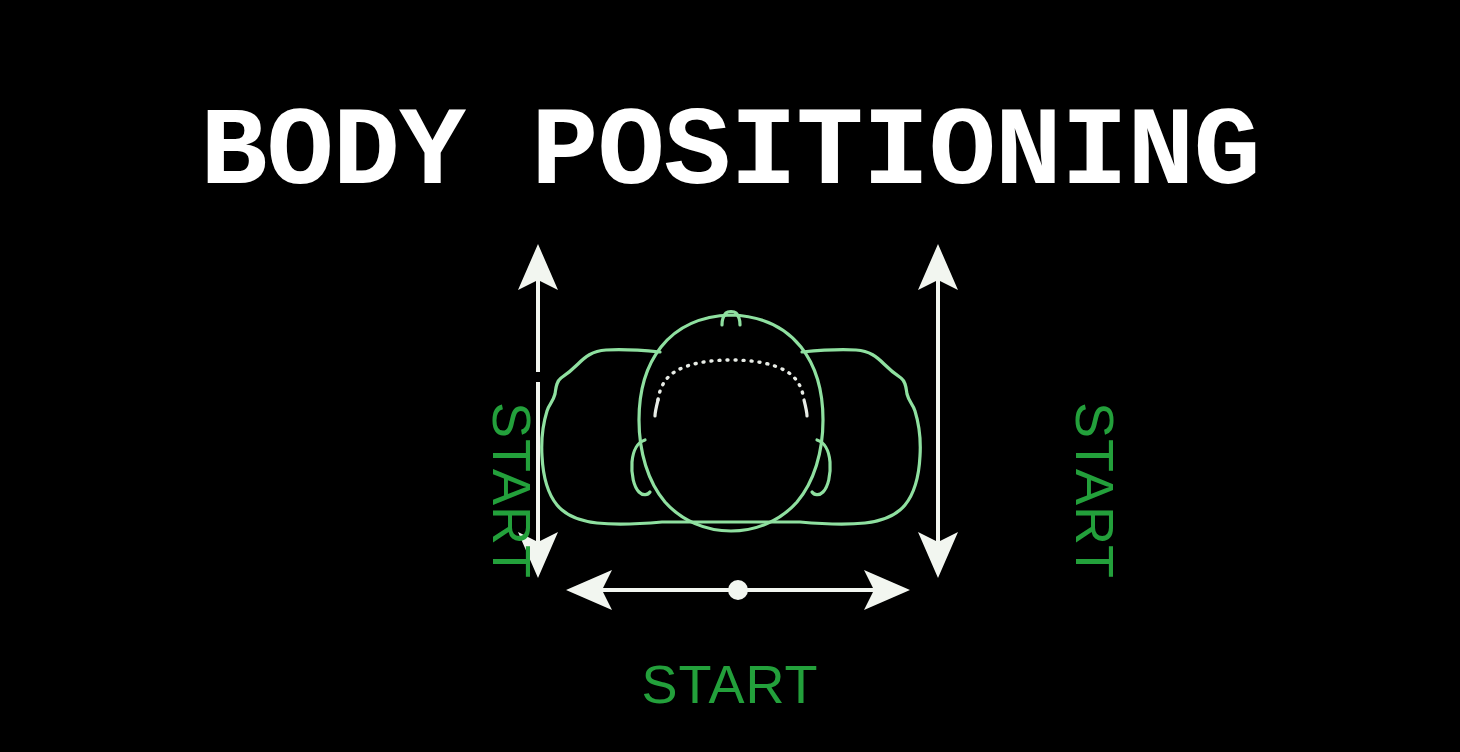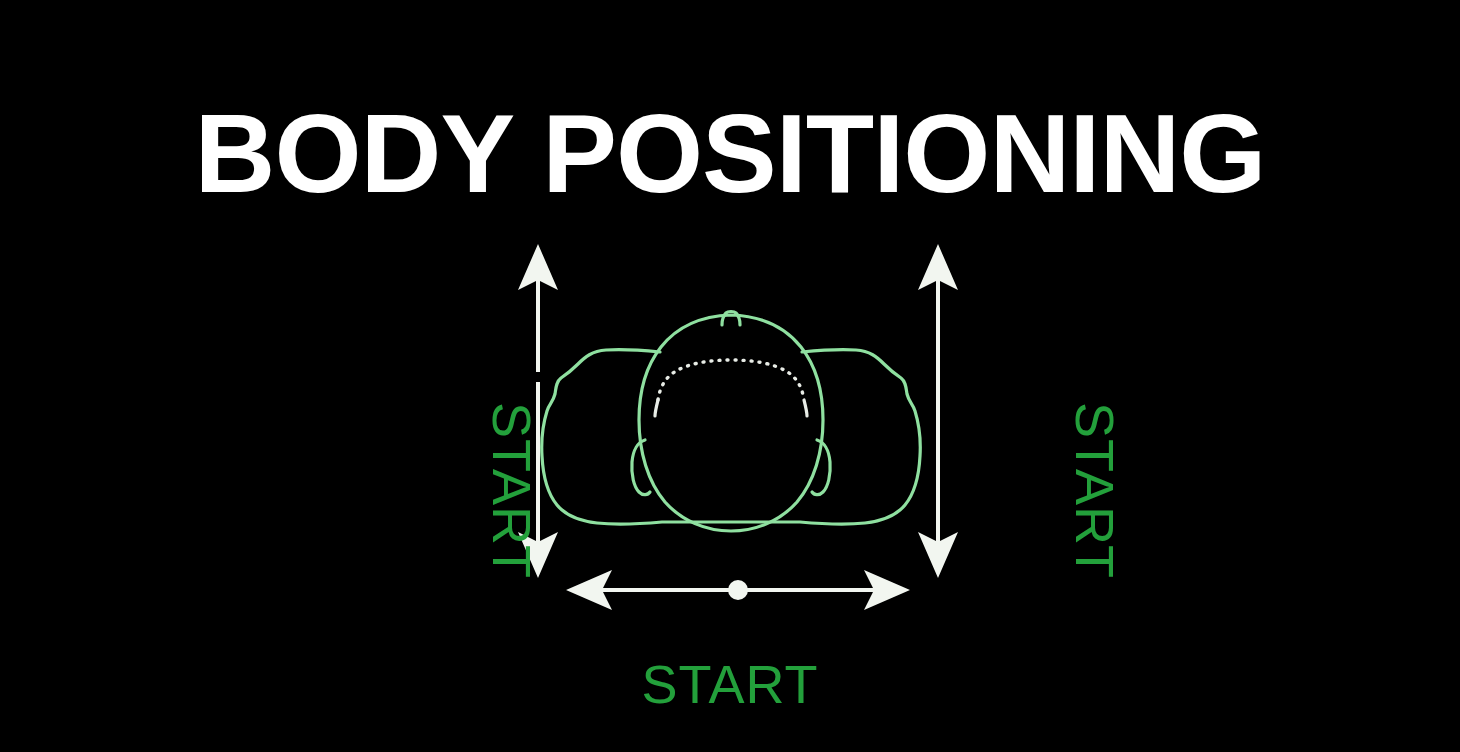--- a/index.html
+++ b/index.html
@@ -24,21 +24,21 @@
   }
 
   
   #page-title {
     position: absolute;
     left: 0;
     top: 98px;
     width: 1460px;
     text-align: center;
     color: #ffffff;
-    font-family: Liberation Sans, sans-serif;
+    font-family: Liberation Mono, monospace;
     font-weight: bold;
     font-size: 112px;
     line-height: 1;
     letter-spacing: -1px;
     white-space: nowrap;
     user-select: none;
   }
 
   
   #diagram-svg {

